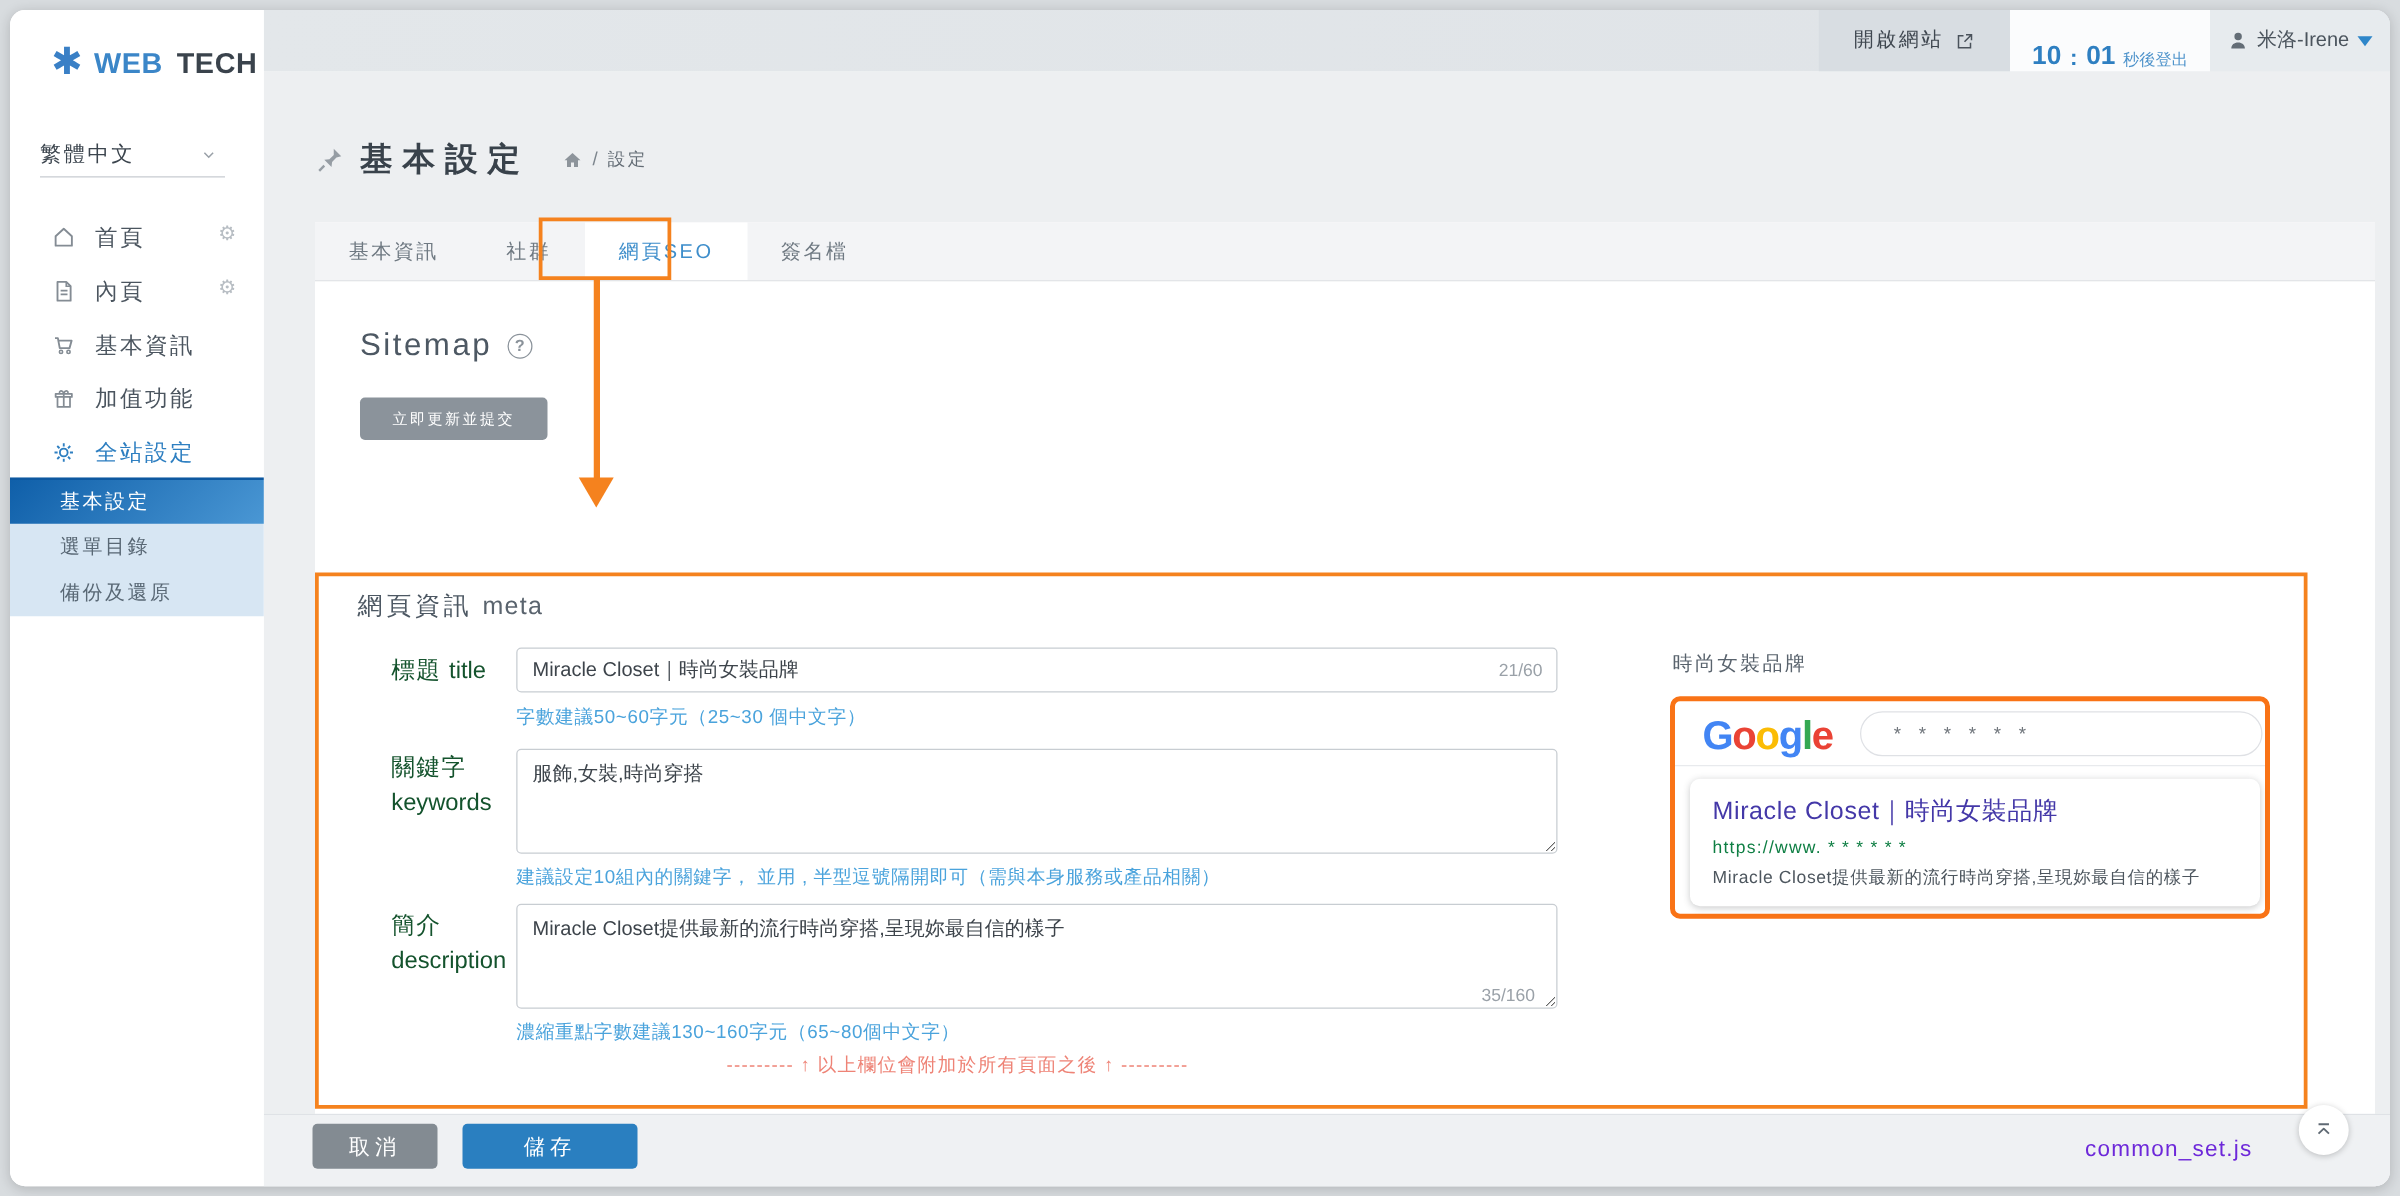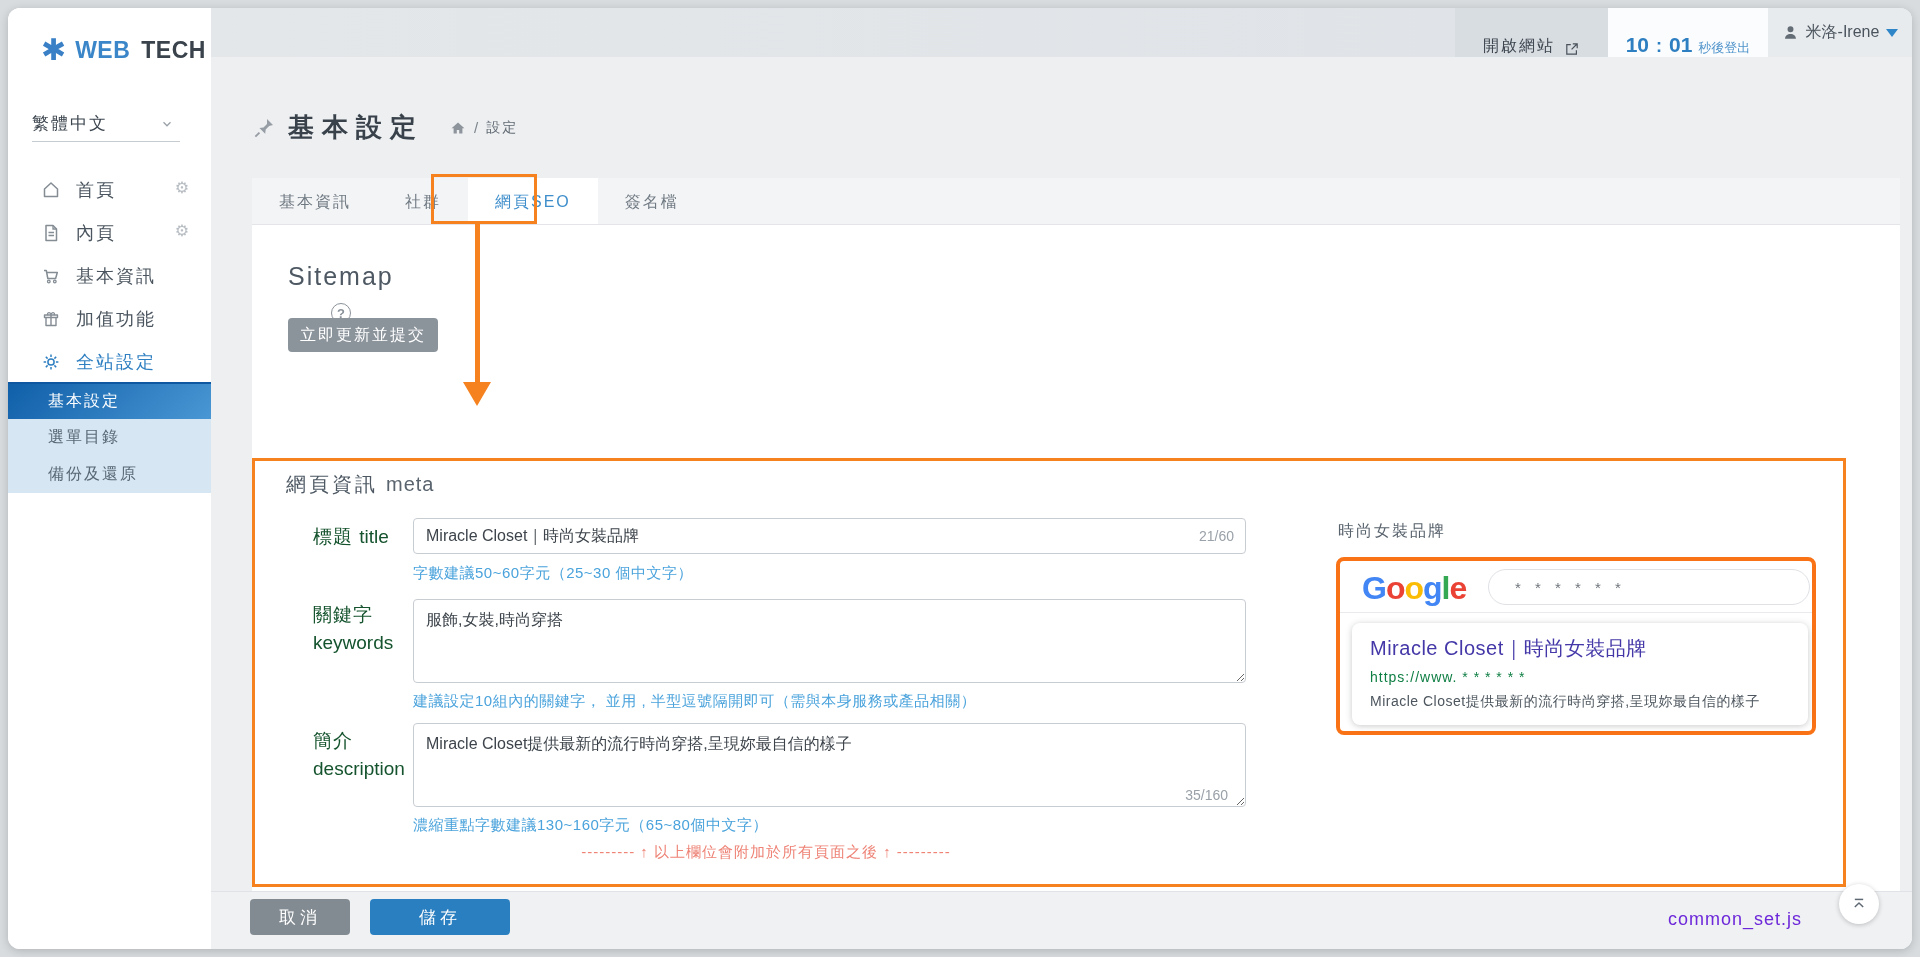--- a/index.html
+++ b/index.html
@@ -29,21 +29,21 @@
   .submenu { position:absolute; left:0; top:374px; width:100%; background:#d7e6f3; }
   .s-item { height:37px; display:flex; align-items:center; padding-left:40px;
             font-size:16px; color:#596875; letter-spacing:2px; cursor:pointer; }
   .s-item.active { color:#fff; border-top:2px solid #0d58a0;
             background:linear-gradient(135deg,#0f5fa9 0%,#4a97d4 100%); }
 
   
   .topbar { position:absolute; left:203px; top:0; width:1701px; height:49px;
             background:linear-gradient(to right,#e3e7ea,#dfe3e7); border-radius:0 12px 0 0; z-index:3; }
   .open-site { position:absolute; left:1244px; top:0; width:153px; height:49px; background:#d8dde2;
-               display:flex; align-items:flex-end; justify-content:center; gap:9px; cursor:pointer; }
+               display:flex; align-items:center; justify-content:center; gap:9px; cursor:pointer; }
   .open-site .lbl { font-size:16px; color:#3f4750; letter-spacing:2px; }
   .timer { position:absolute; left:1397px; top:0; width:160px; height:49px; background:#fbfcfd;
            display:flex; align-items:flex-end; justify-content:center; }
   .timer .num { font-size:21px; font-weight:bold; color:#2e7fc1; }
   .timer .sep { font-size:18px; font-weight:bold; color:#2e7fc1; margin:0 7px; }
   .timer .sfx { font-size:13px; color:#4e93cb; margin-left:6px; }
   .userbox { position:absolute; left:1557px; top:0; width:144px; height:49px; background:#e7ebee;
              border-radius:0 12px 0 0; display:flex; align-items:center; justify-content:center;
              gap:7px; cursor:pointer; }
   .userbox .nm { font-size:16px; color:#4b545d; }
@@ -57,27 +57,27 @@
   .title-row h1 { font-size:26px; font-weight:bold; color:#39424b; letter-spacing:8px; margin-left:12px; }
   .crumb { display:flex; align-items:center; gap:8px; margin-left:26px; }
   .crumb .sep { font-size:15px; color:#7c858d; }
   .crumb .cur { font-size:14px; color:#626b74; letter-spacing:2px; }
 
   .panel { position:absolute; left:244px; top:170px; width:1648px; height:713px; background:#fff; z-index:2; }
   .tabs { display:flex; height:47px; background:#f3f4f6; border-bottom:1px solid #e3e5e8; }
   .tab { padding:0 27px; line-height:47px; font-size:16px; color:#6f7982; letter-spacing:2px; cursor:pointer; }
   .tab.active { background:#fff; color:#3e8ecb; }
 
-  .sitemap-h { position:absolute; left:36px; top:84px; display:flex; align-items:center; gap:12px;flex-direction:column; }
+  .sitemap-h { position:absolute; left:36px; top:84px; display:flex; align-items:center; gap:12px; }
   .sitemap-h .t { font-size:25px; color:#4d5863; letter-spacing:2px; }
   .help { width:20px; height:20px; border:1.5px solid #8a929a; border-radius:50%;
           font-size:13px; font-weight:bold; color:#8a929a; display:flex; align-items:center;
           justify-content:center; cursor:pointer; }
   .btn-gray { position:absolute; left:36px; top:140px; width:150px; height:34px; background:#8b939b;
-              border:none; border-radius:4px; color:#fff; font-size:16px; letter-spacing:2px; cursor:pointer; }
+              border:none; border-radius:4px; color:#fff; font-size:12px; letter-spacing:2px; cursor:pointer; }
 
   
   .anno-box { position:absolute; left:423px; top:166px; width:106px; height:50px;
               border:3px solid #f5821e; z-index:6; pointer-events:none; }
   .anno-line { position:absolute; left:467px; top:216px; width:5px; height:160px; background:#f5821e; z-index:6; }
   .anno-head { position:absolute; left:455px; top:374px; width:0; height:0; z-index:6;
                border-left:14px solid transparent; border-right:14px solid transparent;
                border-top:24px solid #f5821e; }
   .meta-box { position:absolute; left:244px; top:450px; width:1594px; height:429px;
               border:3px solid #f5821e; background:#fff; z-index:5; }

